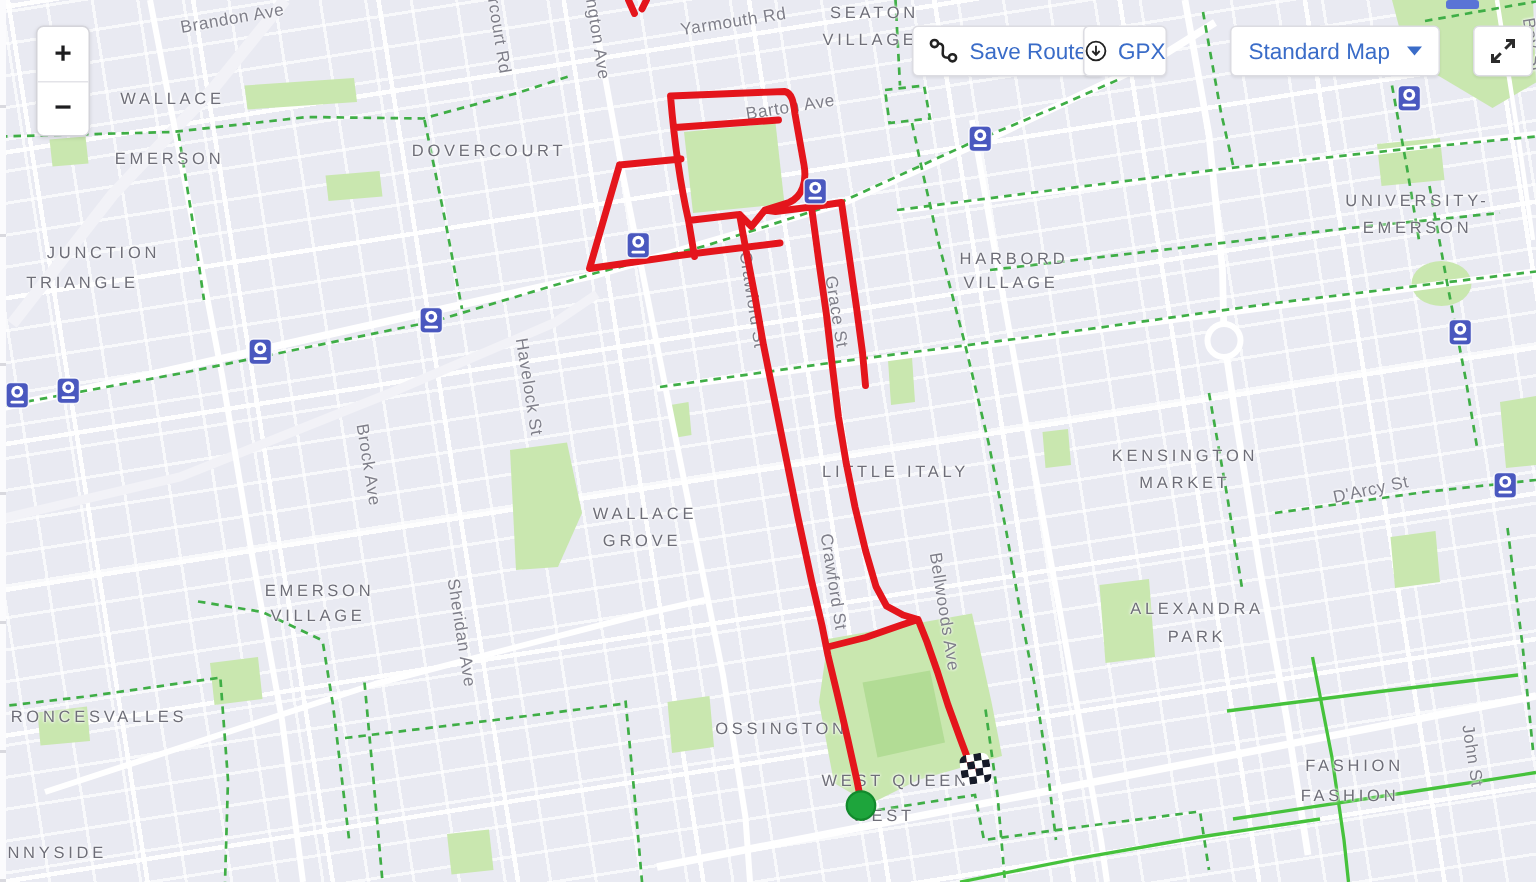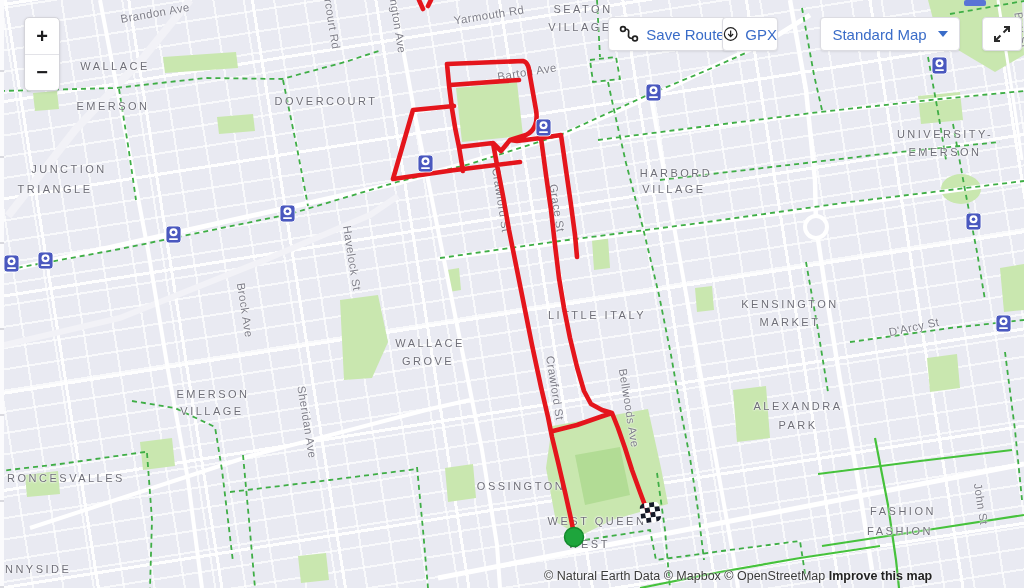--- a/index.html
+++ b/index.html
@@ -276,14 +276,13 @@
     </div>
     <div class="btn" style="left:982px;width:40px;">
       <svg width="20" height="20" viewBox="0 0 20 20">
         <path d="M12,3 L17,3 L17,8 M17,3 L11.5,8.5" fill="none" stroke="#2b2b2b" stroke-width="2"></path>
         <path d="M8,17 L3,17 L3,12 M3,17 L8.5,11.5" fill="none" stroke="#2b2b2b" stroke-width="2"></path>
         <path d="M3,8 L3,3 L8,3 M3,3 L8.5,8.5" fill="none" stroke="#2b2b2b" stroke-width="2" opacity="0"></path>
       </svg>
     </div>
   </div>
 
-  <div class="attrib"><span>© Natural Earth Data © Mapbox © OpenStreetMap </span><b>Improve this map</b></div>
 </div>
 
 </body></html>

